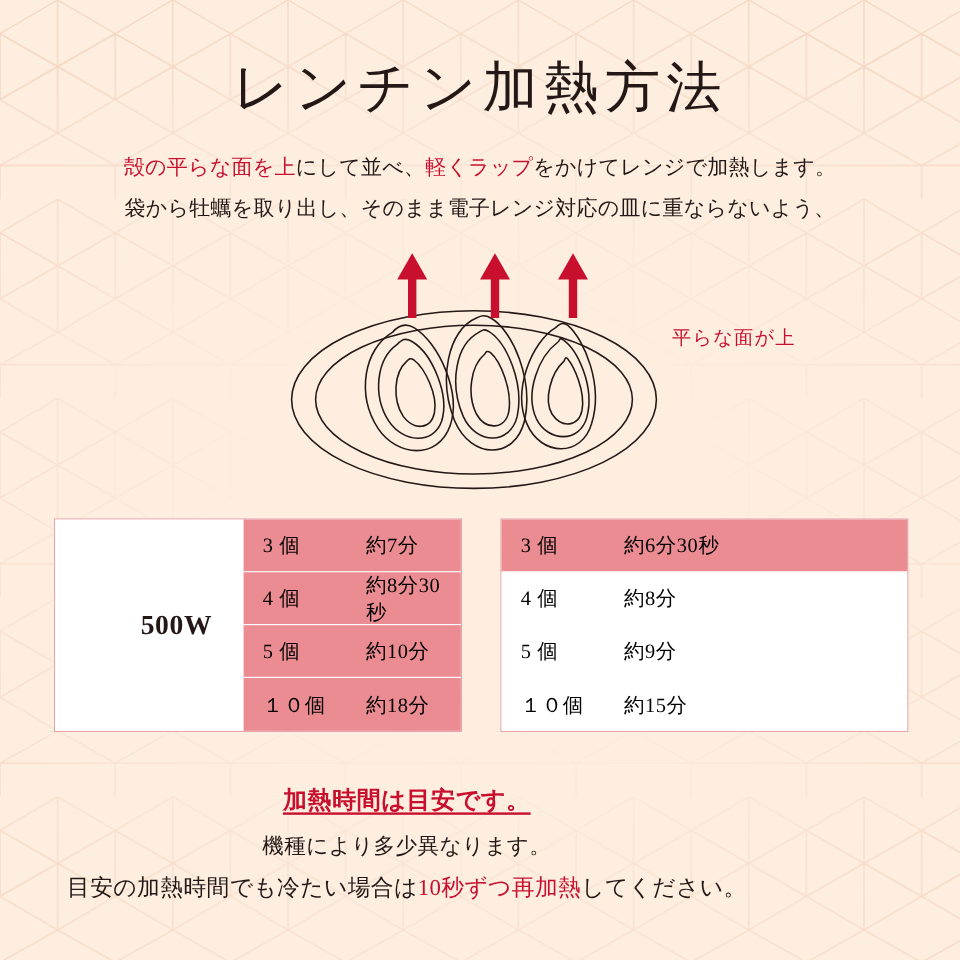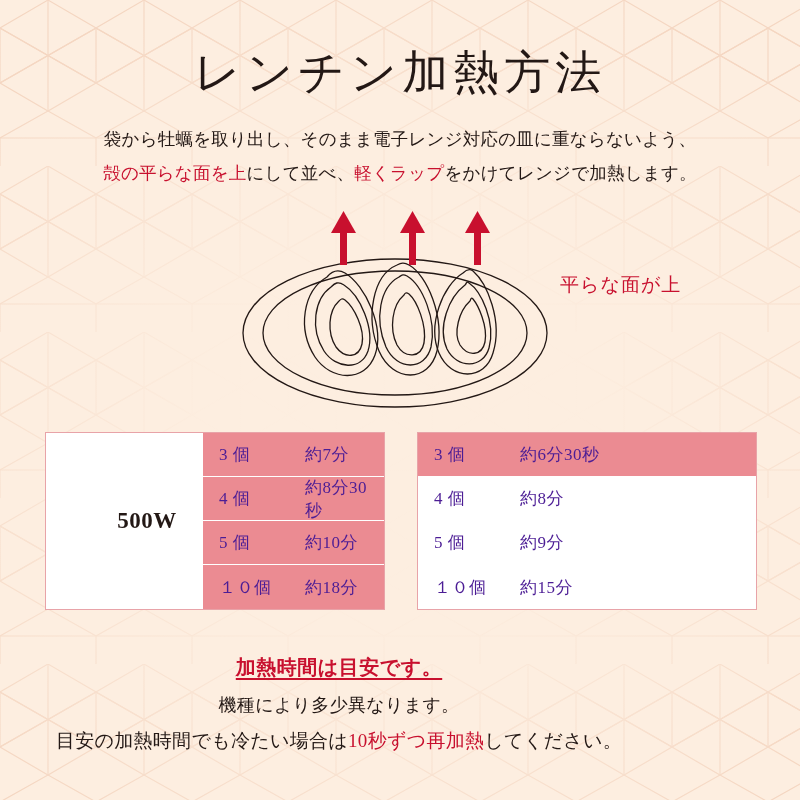--- a/index.html
+++ b/index.html
@@ -76,21 +76,21 @@
     left: 215px;
     width: 360px;
     height: 210px;
   }
   .illus svg { display: block; }
 
   .flat-note {
     position: absolute;
     top: 272px;
     left: 560px;
-    font-size: 19px;
+    font-size: 16px;
     color: #c8102e;
     letter-spacing: 1px;
     white-space: nowrap;
   }
 
   
   .tables {
     position: absolute;
     top: 432px;
     left: 45px;
@@ -121,21 +121,21 @@
   .rows {
     flex: 1 1 auto;
     display: flex;
     flex-direction: column;
   }
   .row {
     height: 44px;
     display: flex;
     align-items: center;
     font-size: 17px;
-    color: #4c1d95;
+    color: #000000;
     border-bottom: 1px solid #ffffff;
     box-sizing: border-box;
     padding-left: 16px;
   }
   .row:last-child { border-bottom: none; }
   .row.pink { background: #eb8b92; }
   .row.white { background: #ffffff; }
   .row .qty {
     width: 86px;
     flex: 0 0 86px;
@@ -200,24 +200,24 @@
   <rect x="0" y="0" width="800" height="800" fill="#fdeee0"></rect>
   <rect x="0" y="0" width="800" height="800" fill="url(#asanoha)"></rect>
 </svg>
 <div class="bg-fade"></div>
 
 <div class="page">
 
   <div class="title">レンチン加熱方法</div>
 
   <div class="lead">
-    <div><span>袋から牡蠣を取り出し、そのまま電子レンジ対応の皿に重ならないよう、</span></div>
     <div>
       <span class="accent">殻の平らな面を上</span><span>にして並べ、</span><span class="accent">軽くラップ</span><span>をかけてレンジで加熱します。</span>
     </div>
+    <div><span>袋から牡蠣を取り出し、そのまま電子レンジ対応の皿に重ならないよう、</span></div>
   </div>
 
   <div class="illus">
     <svg width="360" height="210" viewBox="0 0 360 210" aria-hidden="true">
       <g fill="none" stroke="#231815" stroke-width="1.3">
 
         <ellipse cx="180" cy="128" rx="152" ry="74"></ellipse>
         <ellipse cx="180" cy="128" rx="132" ry="62"></ellipse>
       </g>
       <g fill="none" stroke="#231815" stroke-width="1.3">

